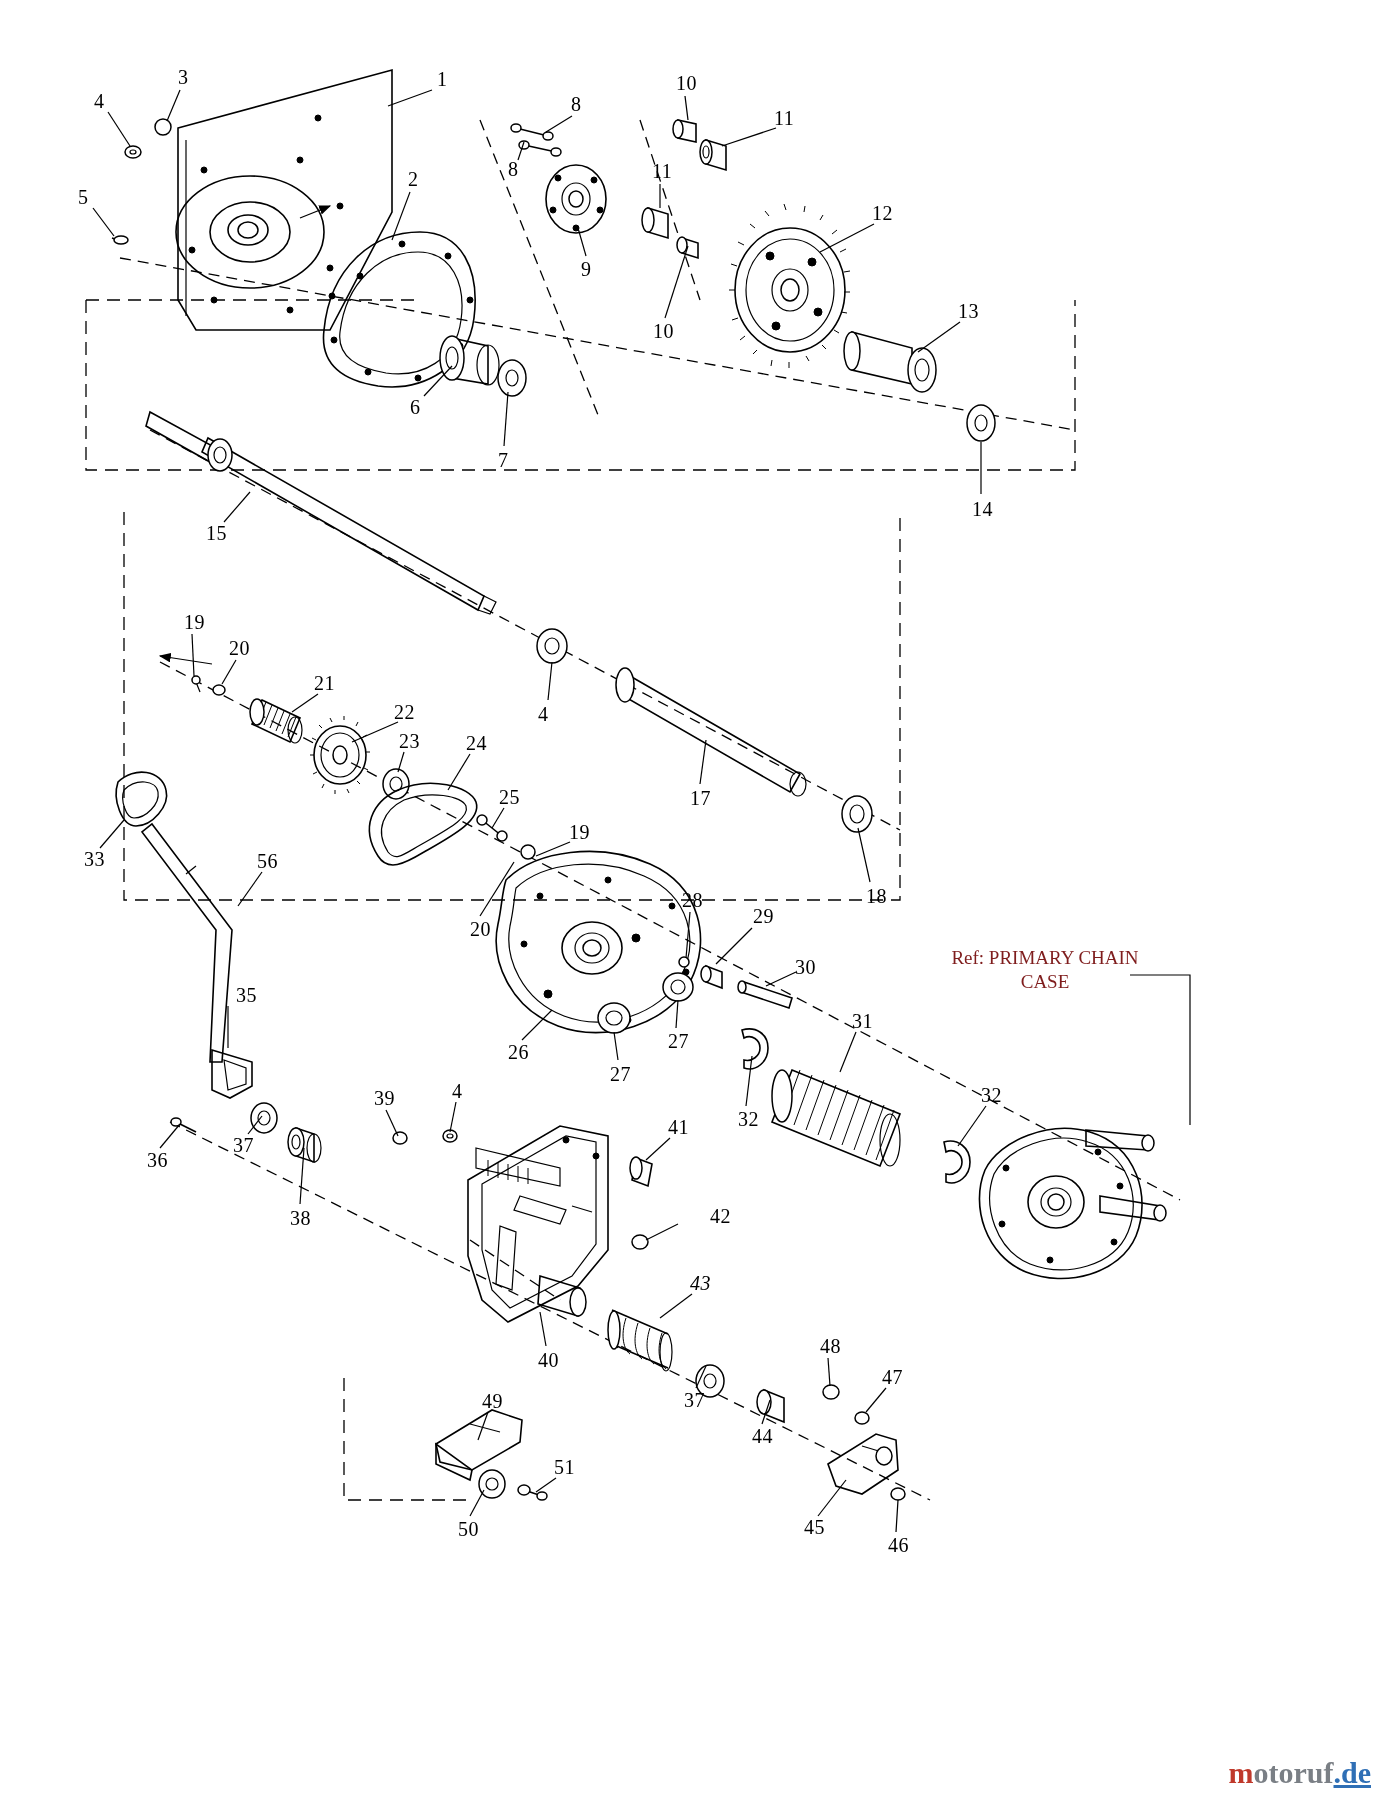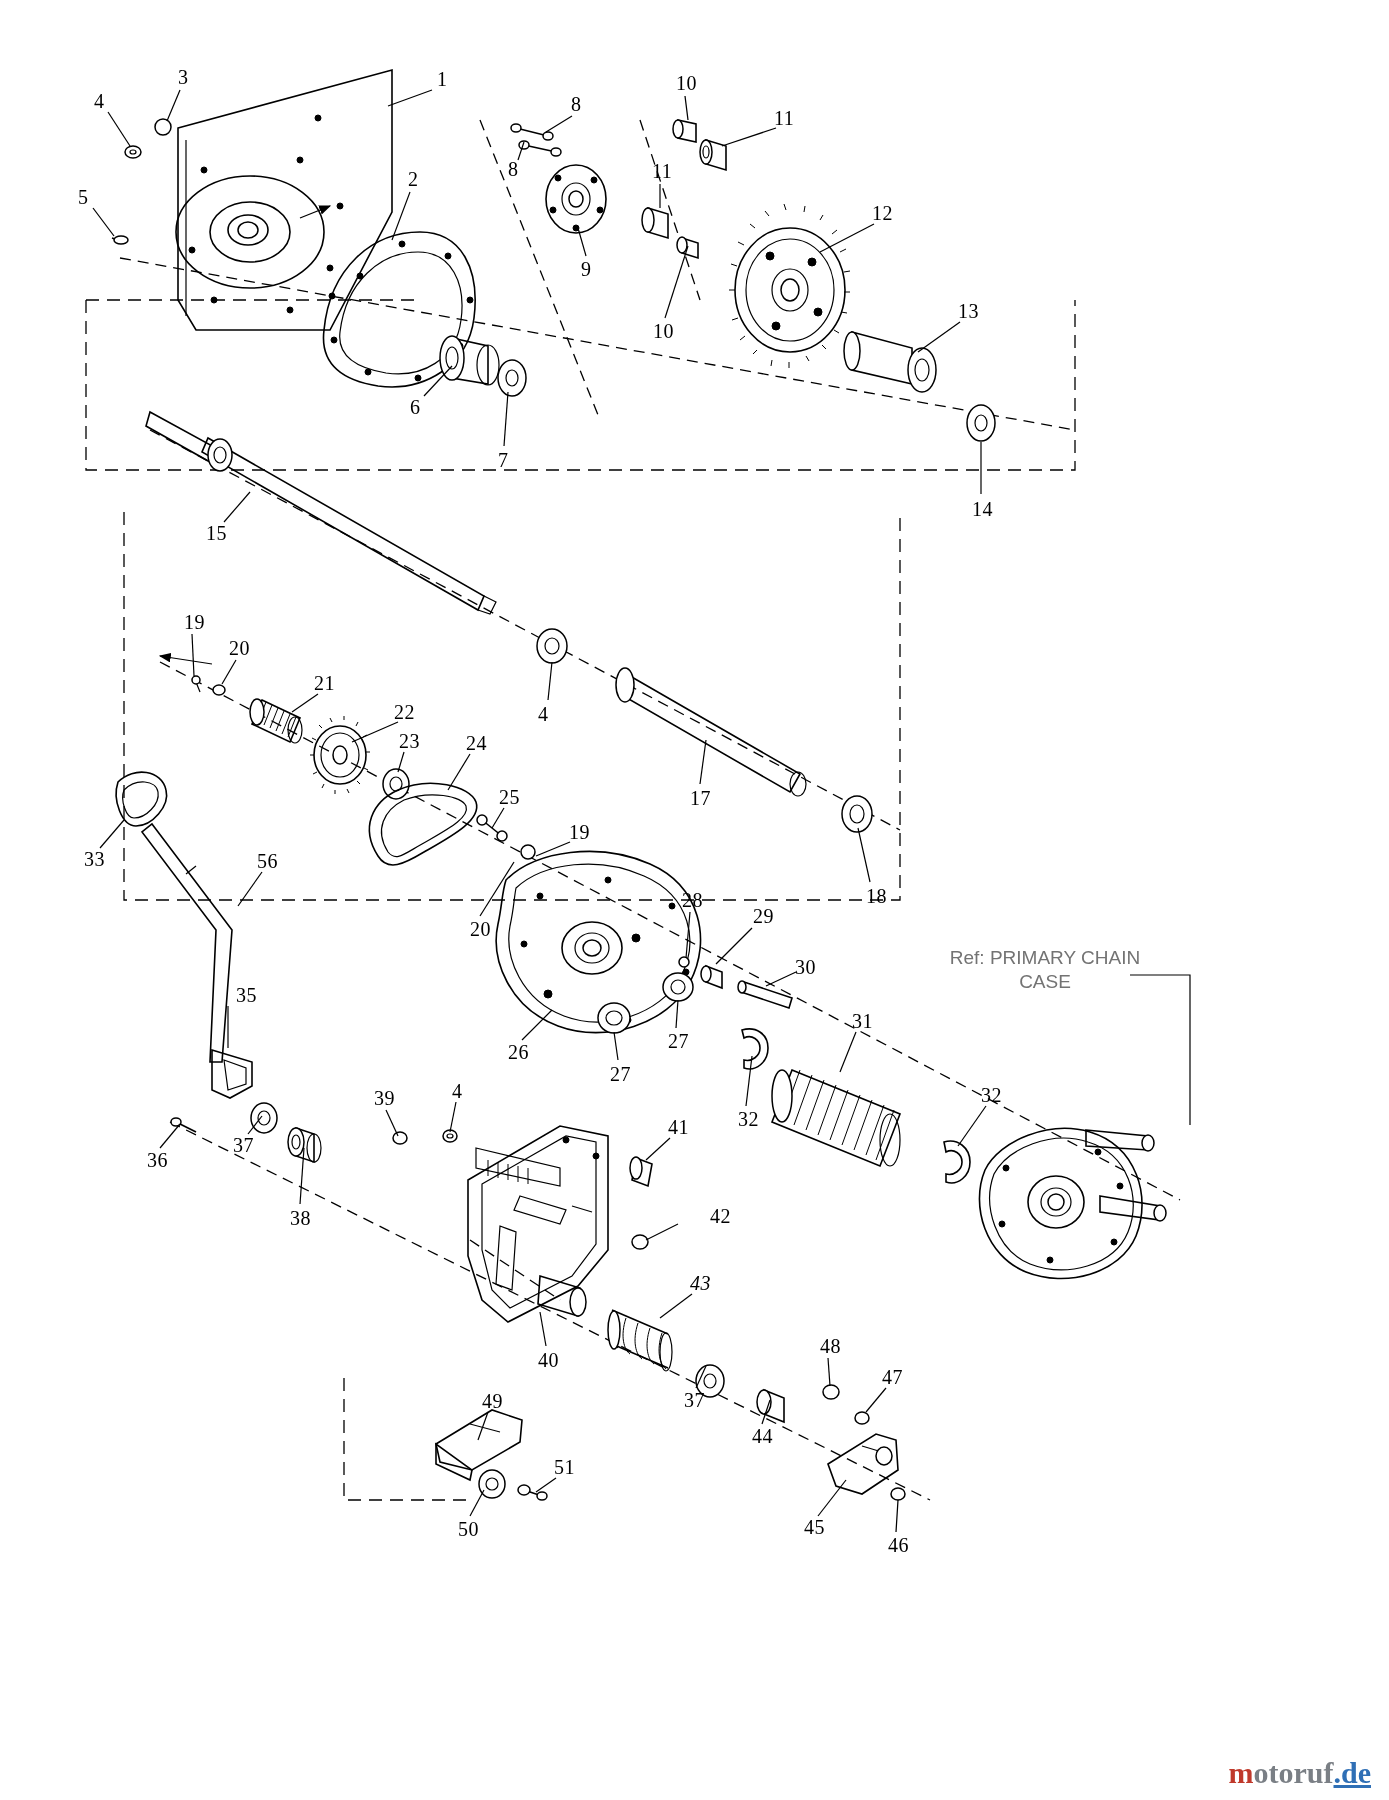--- a/index.html
+++ b/index.html
@@ -1,20 +1,20 @@
 <!DOCTYPE html>
 <html><head>
 <meta charset="utf-8">
 <style>
   html,body{margin:0;padding:0;background:#ffffff;}
   body{width:1389px;height:1800px;position:relative;font-family:"Liberation Serif",serif;overflow:hidden;}
   #stage{position:absolute;left:0;top:0;width:1389px;height:1800px;}
   svg.diagram{position:absolute;left:0;top:0;width:1389px;height:1800px;}
   .callout{position:absolute;font-family:"Liberation Serif",serif;font-size:20px;color:#000;font-weight:400;letter-spacing:.5px;white-space:nowrap;}
-  .refnote{position:absolute;font-family:Liberation Sans, sans-serif;font-size:19px;color:#737373;white-space:nowrap;text-align:center;line-height:1.25;font-weight:400;}
+  .refnote{position:absolute;font-family:Liberation Serif, serif;font-size:19px;color:#7f1d1d;white-space:nowrap;text-align:center;line-height:1.25;font-weight:400;}
   .watermark{position:absolute;right:18px;bottom:10px;font-family:"Liberation Serif",serif;font-size:30px;letter-spacing:0px;}
   .watermark .wm-m{color:#c0392b;font-weight:700;}
   .watermark .wm-otoruf{color:#7a7f85;font-weight:700;}
   .watermark .wm-de{color:#2f6fb5;font-weight:700;text-decoration:underline;}
 </style>
 </head>
 <body>
 
 <div id="stage">
 

